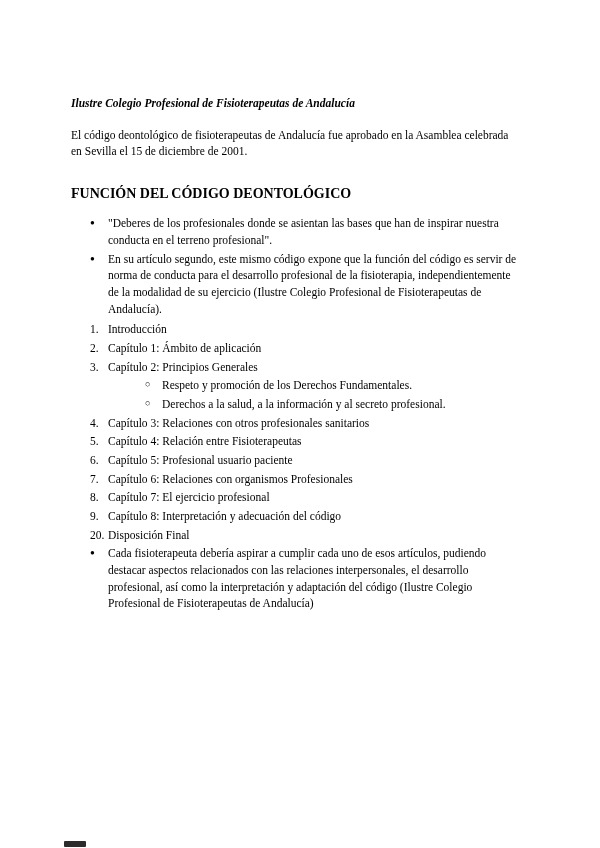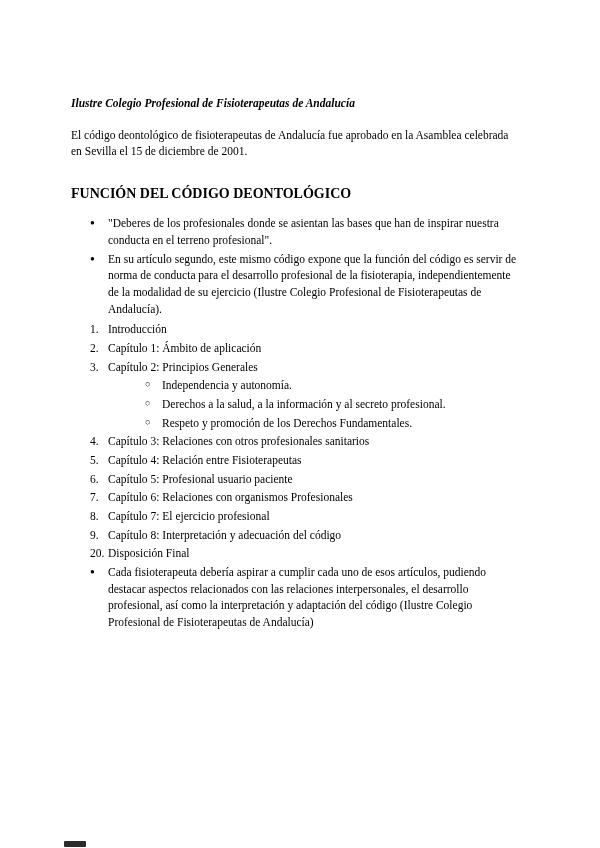--- a/index.html
+++ b/index.html
@@ -108,23 +108,22 @@
       </div>
       <div class="num-row">
         <span class="num">2.</span>
         <span class="num-text">Capítulo 1: Ámbito de aplicación</span>
       </div>
       <div class="num-row">
         <span class="num">3.</span>
         <span class="num-text">Capítulo 2: Principios Generales</span>
       </div>
 
-      <div class="sub-row">Independencia y autonomía.</div>
+      <div class="sub-row">Respeto y promoción de los Derechos Fundamentales.</div>
       <div class="sub-row">Derechos a la salud, a la información y al secreto profesional.</div>
-      <div class="sub-row">Respeto y promoción de los Derechos Fundamentales.</div>
 
       <div class="num-row">
         <span class="num">4.</span>
         <span class="num-text">Capítulo 3: Relaciones con otros profesionales sanitarios</span>
       </div>
       <div class="num-row">
         <span class="num">5.</span>
         <span class="num-text">Capítulo 4: Relación entre Fisioterapeutas</span>
       </div>
       <div class="num-row">

